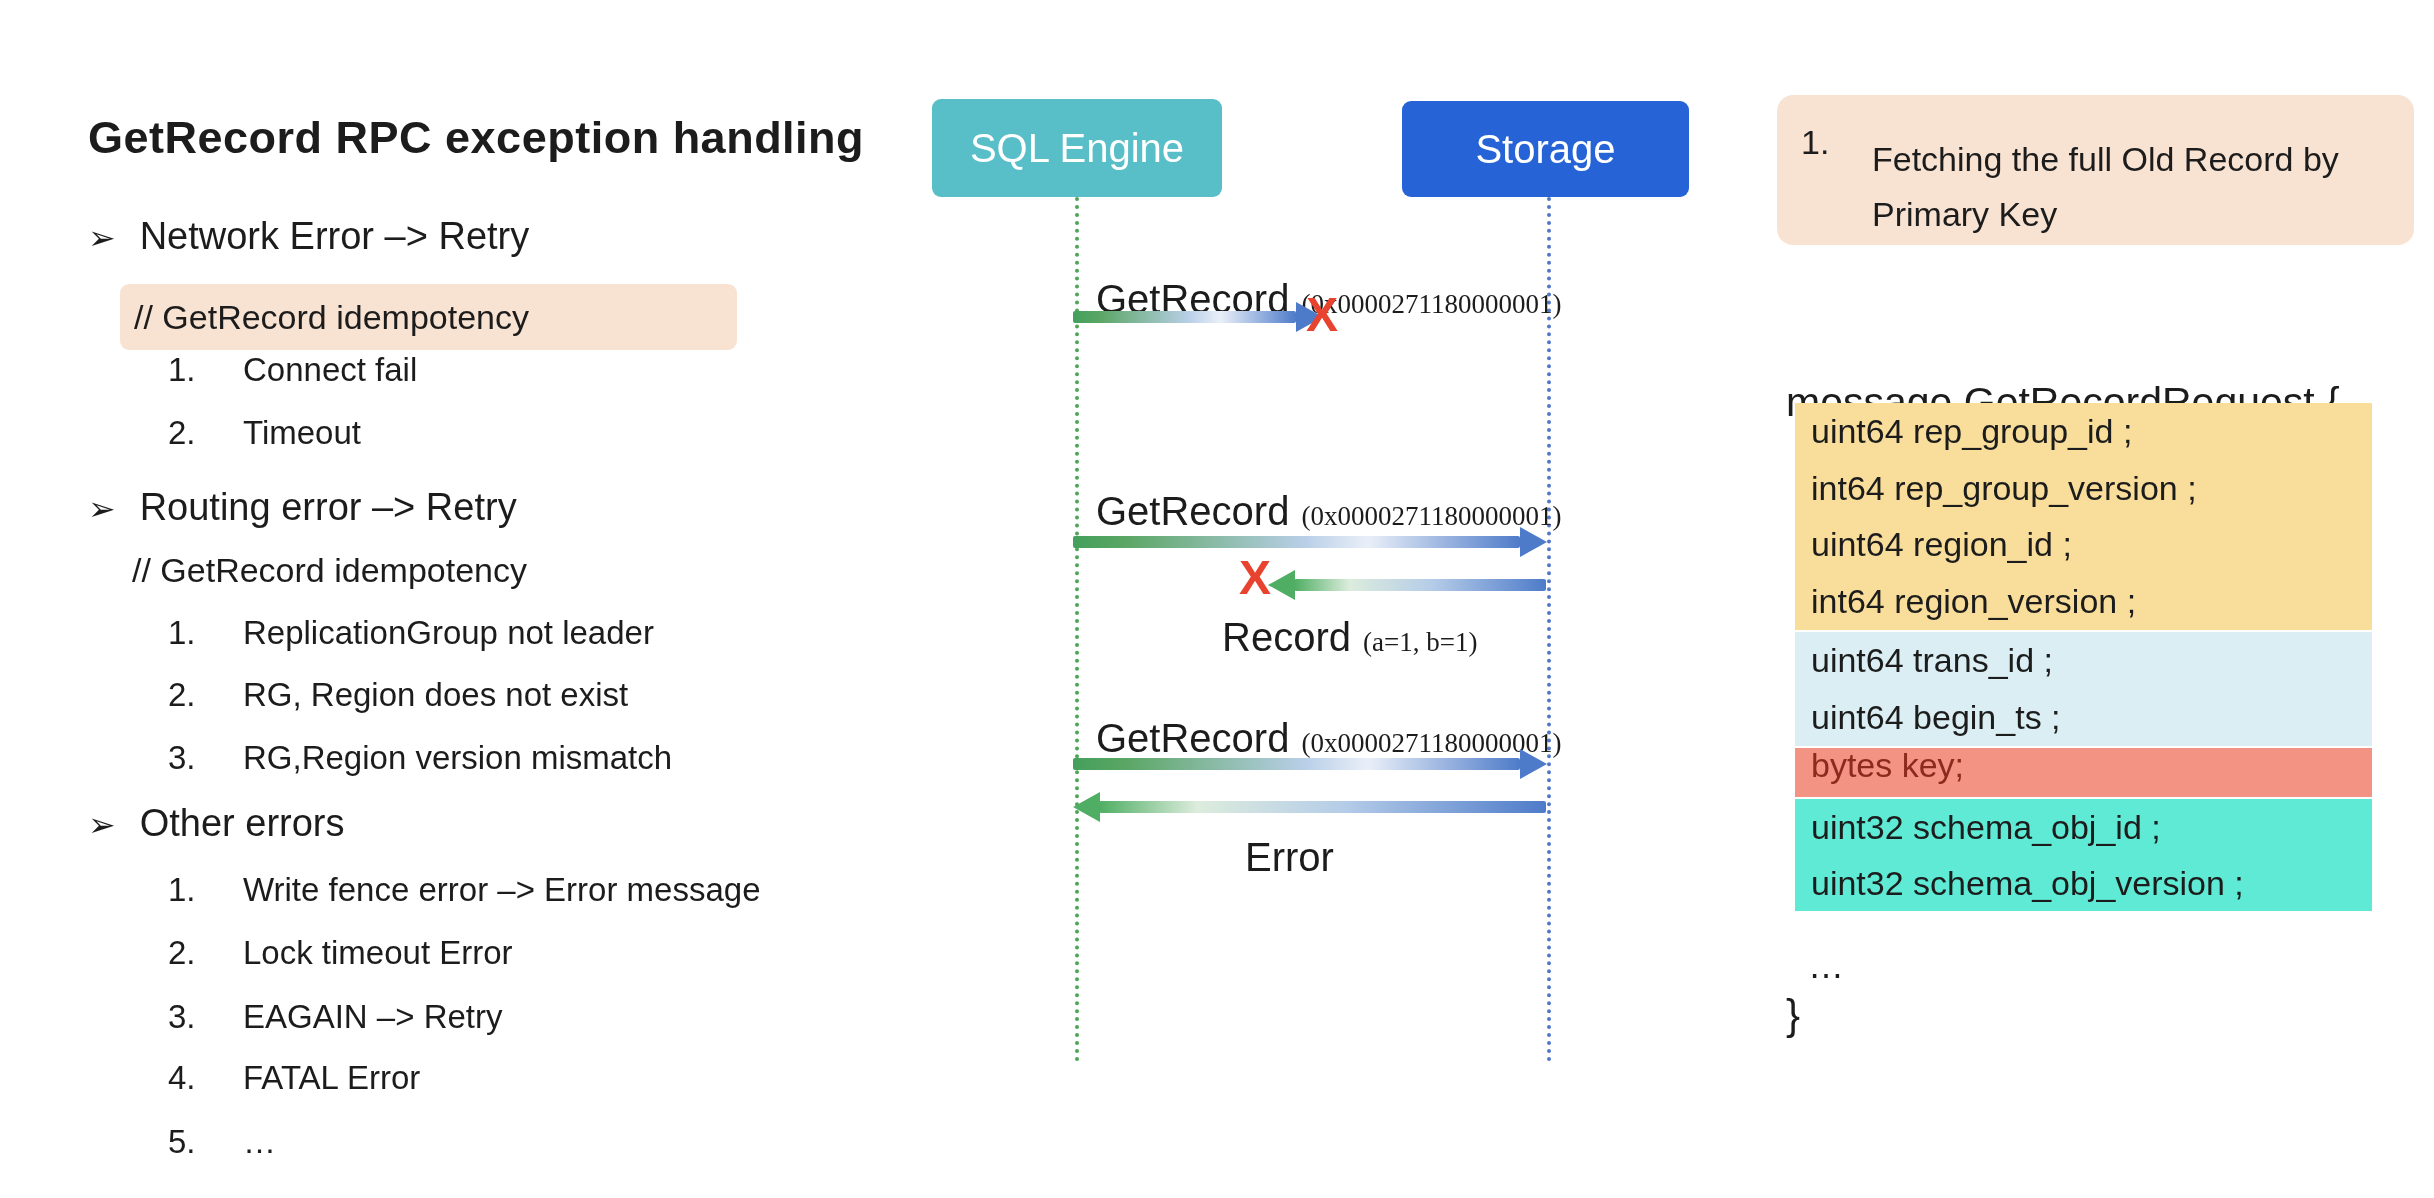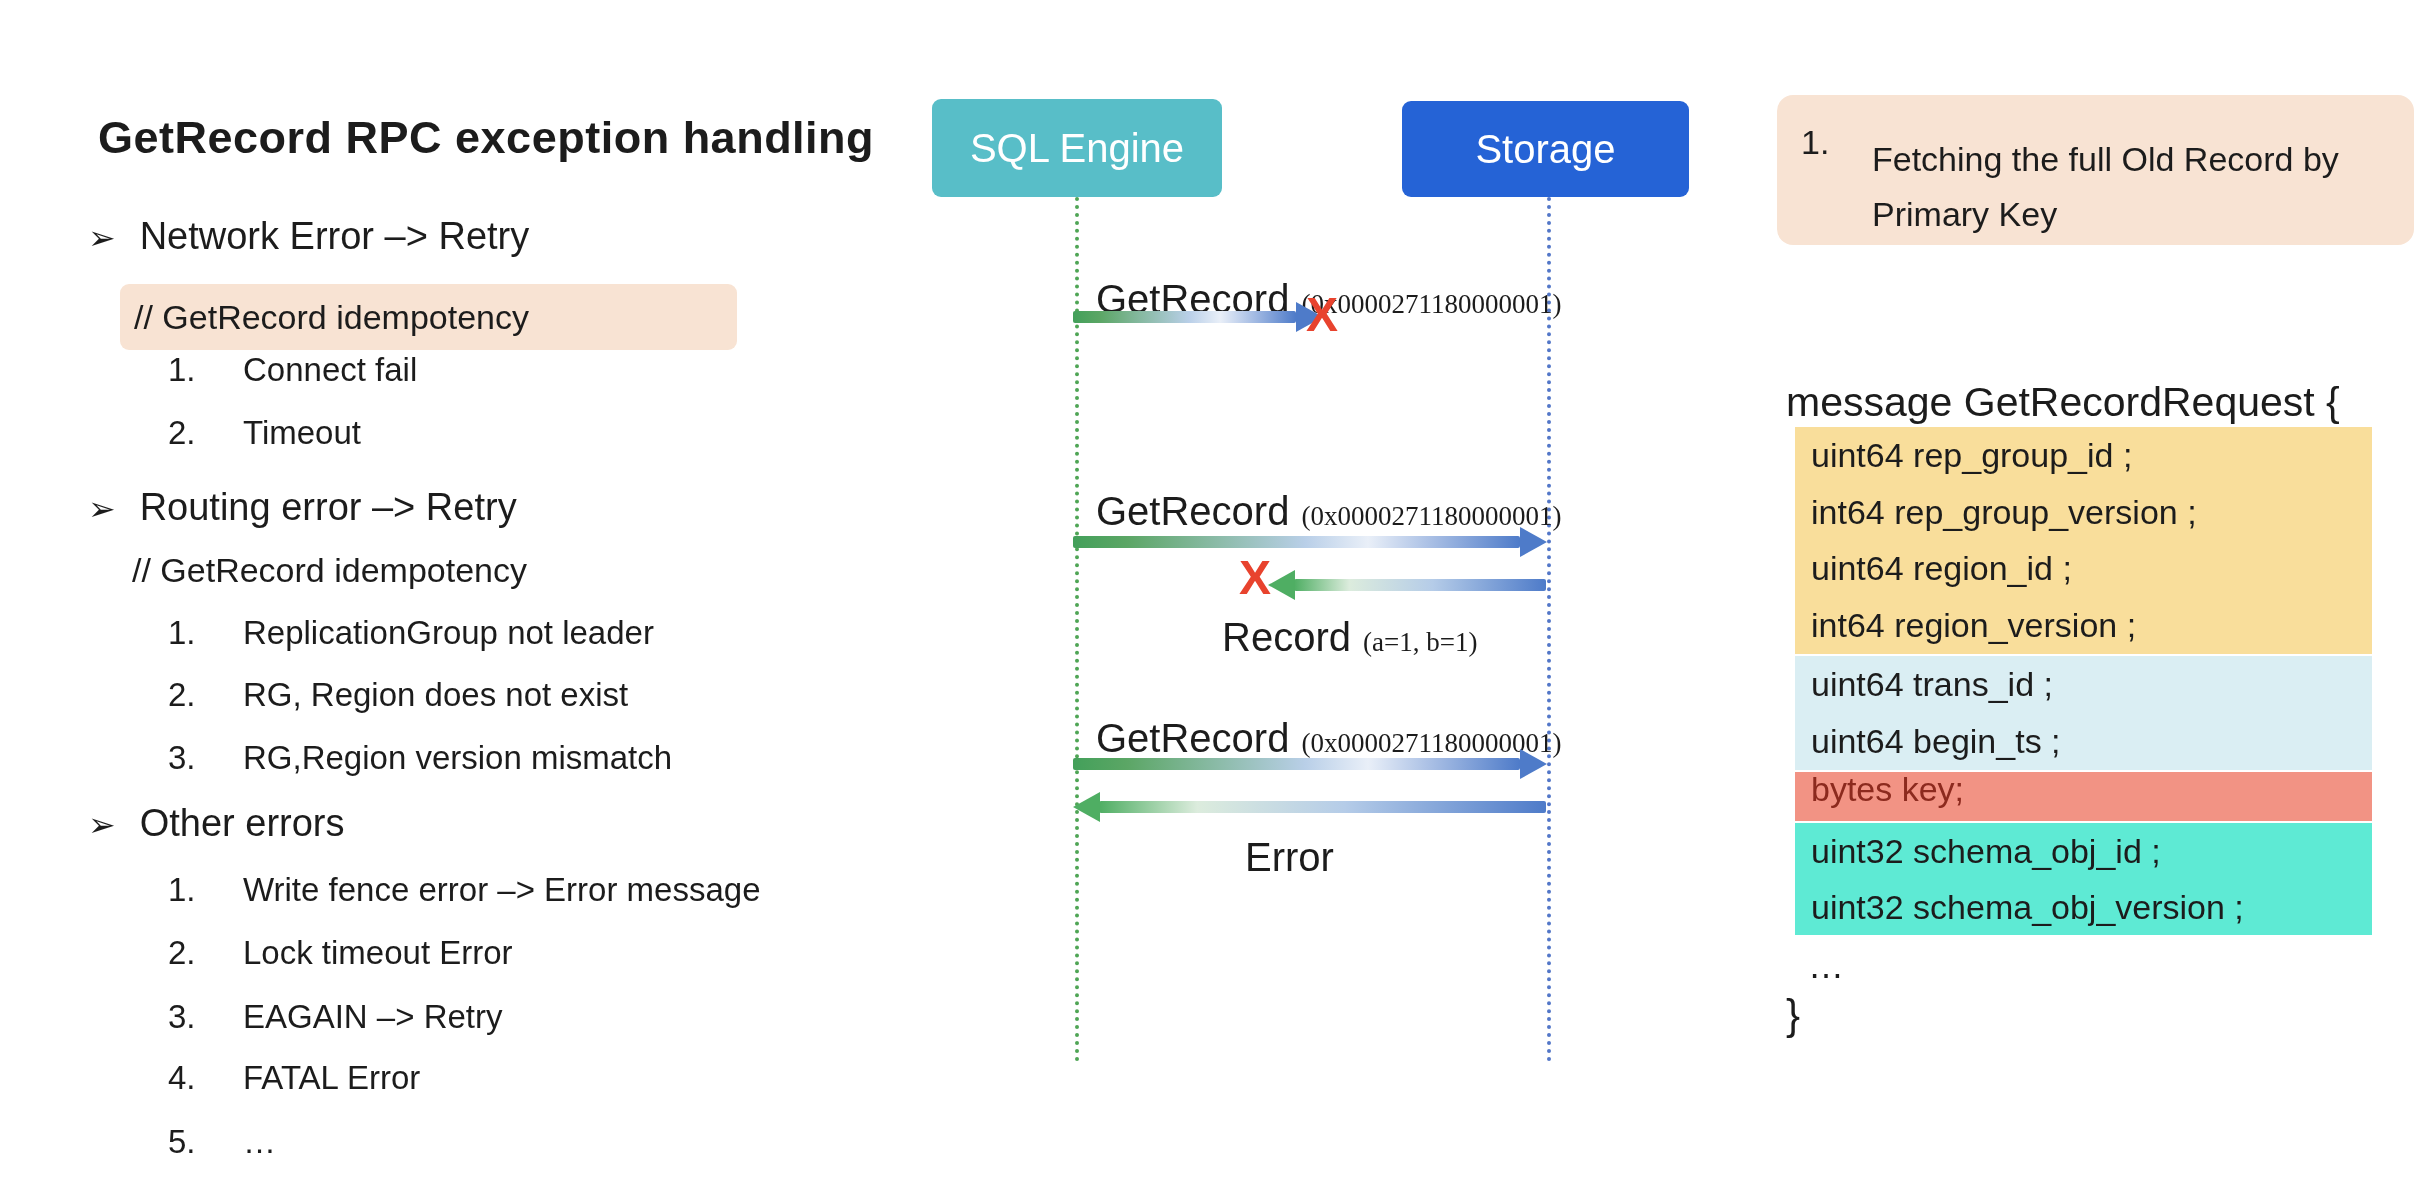--- a/index.html
+++ b/index.html
@@ -1,20 +1,20 @@
 <!DOCTYPE html>
 <html><head>
 <meta charset="utf-8">
 <style>
   html,body{margin:0;padding:0;background:#fff;}
   .canvas{position:relative;width:2434px;height:1198px;background:#ffffff;
           font-family:"Liberation Sans",sans-serif;color:#1c1c1c;overflow:hidden;}
   
   .slide-title{position:absolute;left:88px;top:109px;height:58px;display:flex;align-items:center;
-               font-size:45px;font-weight:700;letter-spacing:.5px;white-space:nowrap;margin-left:10px;}
+               font-size:45px;font-weight:700;letter-spacing:.5px;white-space:nowrap;}
   .line{position:absolute;display:flex;align-items:center;height:56px;white-space:nowrap;}
   .bullet-line{left:88px;font-size:38px;}
   .bullet-glyph{font-size:33px;margin-right:24px;position:relative;top:1px;}
   .num-line{left:168px;font-size:33px;}
   .num-n{display:inline-block;width:75px;}
   .comment-line{left:132px;font-size:34px;}
   .hl-box{position:absolute;left:120px;top:284px;width:617px;height:66px;border-radius:9px;
           display:flex;align-items:center;padding-left:14px;box-sizing:border-box;font-size:34px;}
   
   .actor{position:absolute;display:flex;align-items:center;justify-content:center;
@@ -31,21 +31,21 @@
   .msg-name{font-size:40px;margin-top:15px;}
   .msg-arg{font-size:27px;margin-left:12px;font-family:Liberation Serif, serif;}
   .x-mark{position:absolute;font-size:48px;font-weight:700;line-height:1;}
   
   .note-box{position:absolute;left:1777px;top:95px;width:637px;height:150px;border-radius:16px;
             display:flex;align-items:center;box-sizing:border-box;padding-left:24px;font-size:34px;}
   .note-num{width:71px;align-self:flex-start;padding-top:28px;}
   .note-text{line-height:55px;padding-top:37px;align-self:flex-start;}
   .proto-header{position:absolute;left:1786px;top:378px;height:48px;display:flex;align-items:center;
                 font-size:41px;white-space:nowrap;text-align:center;}
-  .proto-block{position:absolute;left:1795px;top:427px;width:577px;}
+  .proto-block{position:absolute;left:1795px;top:403px;width:577px;}
   .pgroup{box-sizing:border-box;padding-left:16px;font-size:34px;margin-bottom:2px;}
   .pfield{display:flex;align-items:center;white-space:nowrap;}
   .proto-ellipsis{position:absolute;left:1808px;top:938px;height:56px;display:flex;align-items:center;font-size:36px;}
   .proto-close{position:absolute;left:1786px;top:985px;height:60px;display:flex;align-items:center;font-size:42px;}
 </style>
 </head>
 <body>
 
 <div class="canvas">
 

